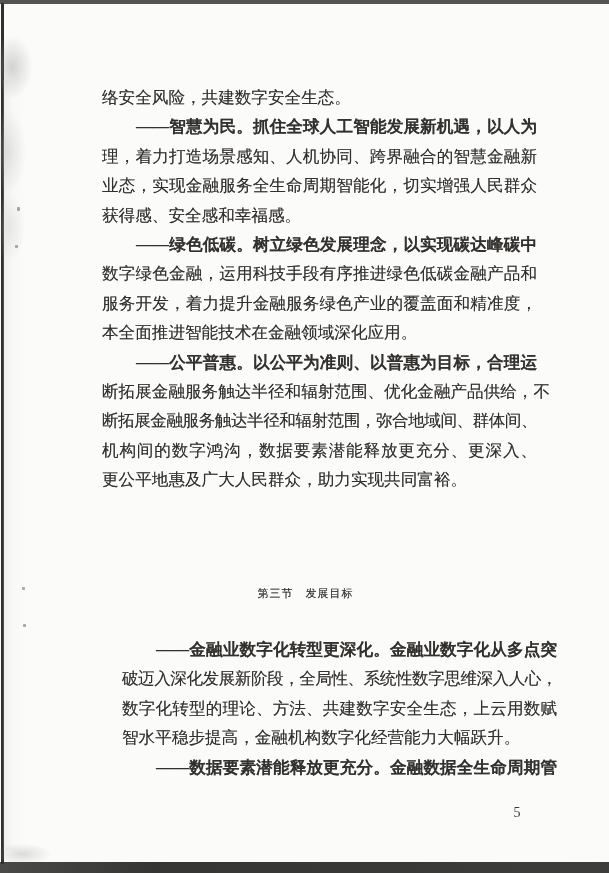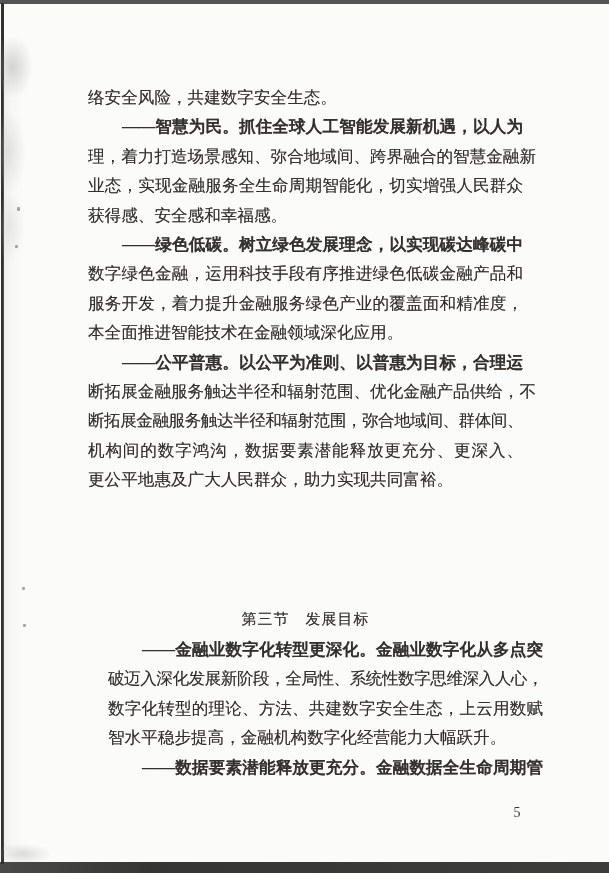--- a/index.html
+++ b/index.html
@@ -44,37 +44,37 @@
     position: absolute; left: 0; top: 838px; width: 70px; height: 24px;
     background: radial-gradient(ellipse 40px 14px at 22px 16px, rgba(160,160,156,0.35), rgba(160,160,156,0) 75%);
   }
   .speck { position: absolute; background: #8a8a85; border-radius: 1px; opacity: 0.75; }
   .speck-1 { left: 17px; top: 207px; width: 3px; height: 4px; }
   .speck-2 { left: 15px; top: 245px; width: 3px; height: 3px; }
   .speck-3 { left: 22px; top: 587px; width: 3px; height: 3px; }
   .speck-4 { left: 23px; top: 624px; width: 3px; height: 3px; }
   
   .textcol {
-    position: absolute; left: 88px; width: 435px;
+    position: absolute; left: 102px; width: 435px;
     font-size: 16.6px; line-height: 29.4px;
     text-shadow: 0 0 0.6px rgba(51,49,46,0.55);
   }
   .textcol-upper { top: 83px; }
   .textcol-lower { top: 635px; margin-left: 20px; }
   .line {
     width: 435px; box-sizing: border-box;
     text-align: justify; text-align-last: justify;
     white-space: nowrap;
   }
   .line.indent { padding-left: 34px; font-weight: bold; }
   .line.last { text-align: left; text-align-last: auto; }
   .line.tight { letter-spacing: -0.55px; }
   .heading {
-    position: absolute; left: 88px; top: 605px; width: 435px;
-    font-size: 15px; line-height: 29.4px;
+    position: absolute; left: 88px; top: 579px; width: 435px;
+    font-size: 11px; line-height: 29.4px;
     text-align: center; letter-spacing: 1px;
     text-shadow: 0 0 0.6px rgba(51,49,46,0.55);
   }
   .page-number {
     position: absolute; left: 505px; top: 804px; width: 24px;
     font-size: 14px; line-height: 18px; text-align: center; color: #3a3835;
   }
 </style>
 </head>
 <body>
@@ -89,21 +89,21 @@
   <div class="smudge-bottomleft"></div>
   <div class="speck speck-1"></div>
   <div class="speck speck-2"></div>
   <div class="speck speck-3"></div>
   <div class="speck speck-4"></div>
 
   <div class="textcol textcol-upper">
     <div class="line last">络安全风险，共建数字安全生态。</div>
 
     <div class="line indent">——智慧为民。抓住全球人工智能发展新机遇，以人为</div>
-    <div class="line">理，着力打造场景感知、弥合地域间、跨界融合的智慧金融新</div>
+    <div class="line">理，着力打造场景感知、人机协同、跨界融合的智慧金融新</div>
     <div class="line">业态，实现金融服务全生命周期智能化，切实增强人民群众</div>
     <div class="line last">获得感、安全感和幸福感。</div>
 
     <div class="line indent">——绿色低碳。树立绿色发展理念，以实现碳达峰碳中</div>
     <div class="line">数字绿色金融，运用科技手段有序推进绿色低碳金融产品和</div>
     <div class="line">服务开发，着力提升金融服务绿色产业的覆盖面和精准度，</div>
     <div class="line last">本全面推进智能技术在金融领域深化应用。</div>
 
     <div class="line indent">——公平普惠。以公平为准则、以普惠为目标，合理运</div>
     <div class="line">断拓展金融服务触达半径和辐射范围、优化金融产品供给，不</div>

